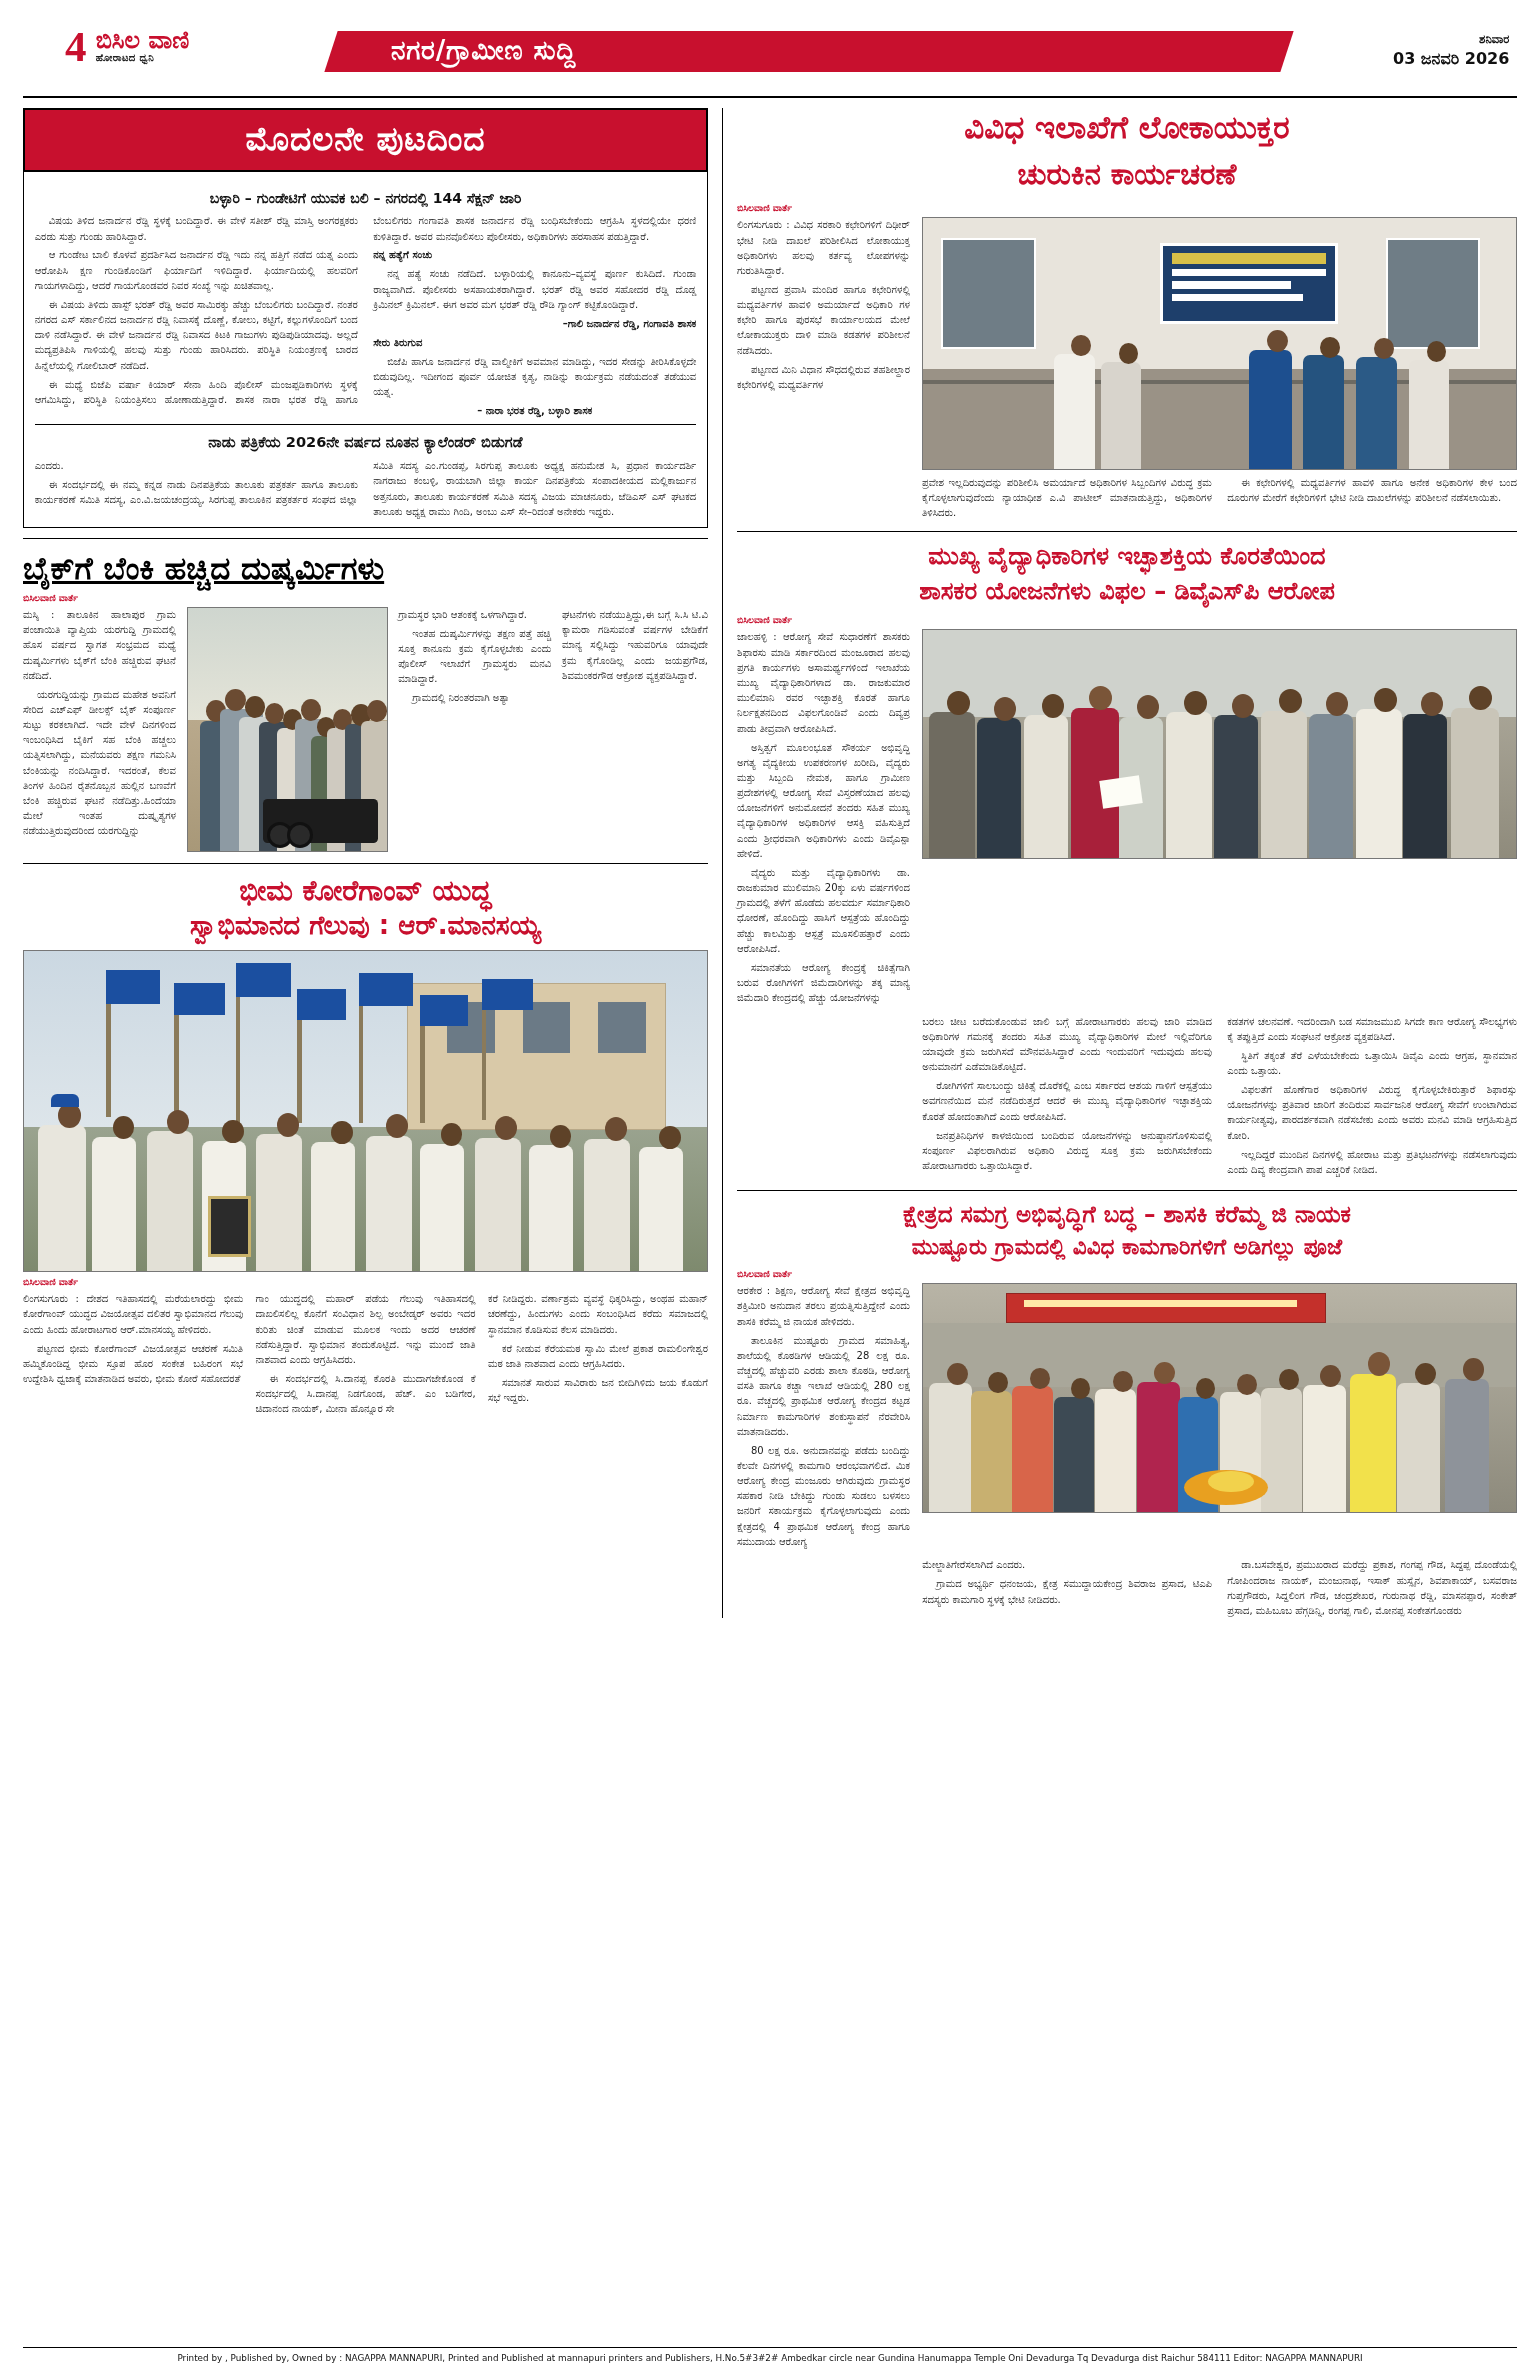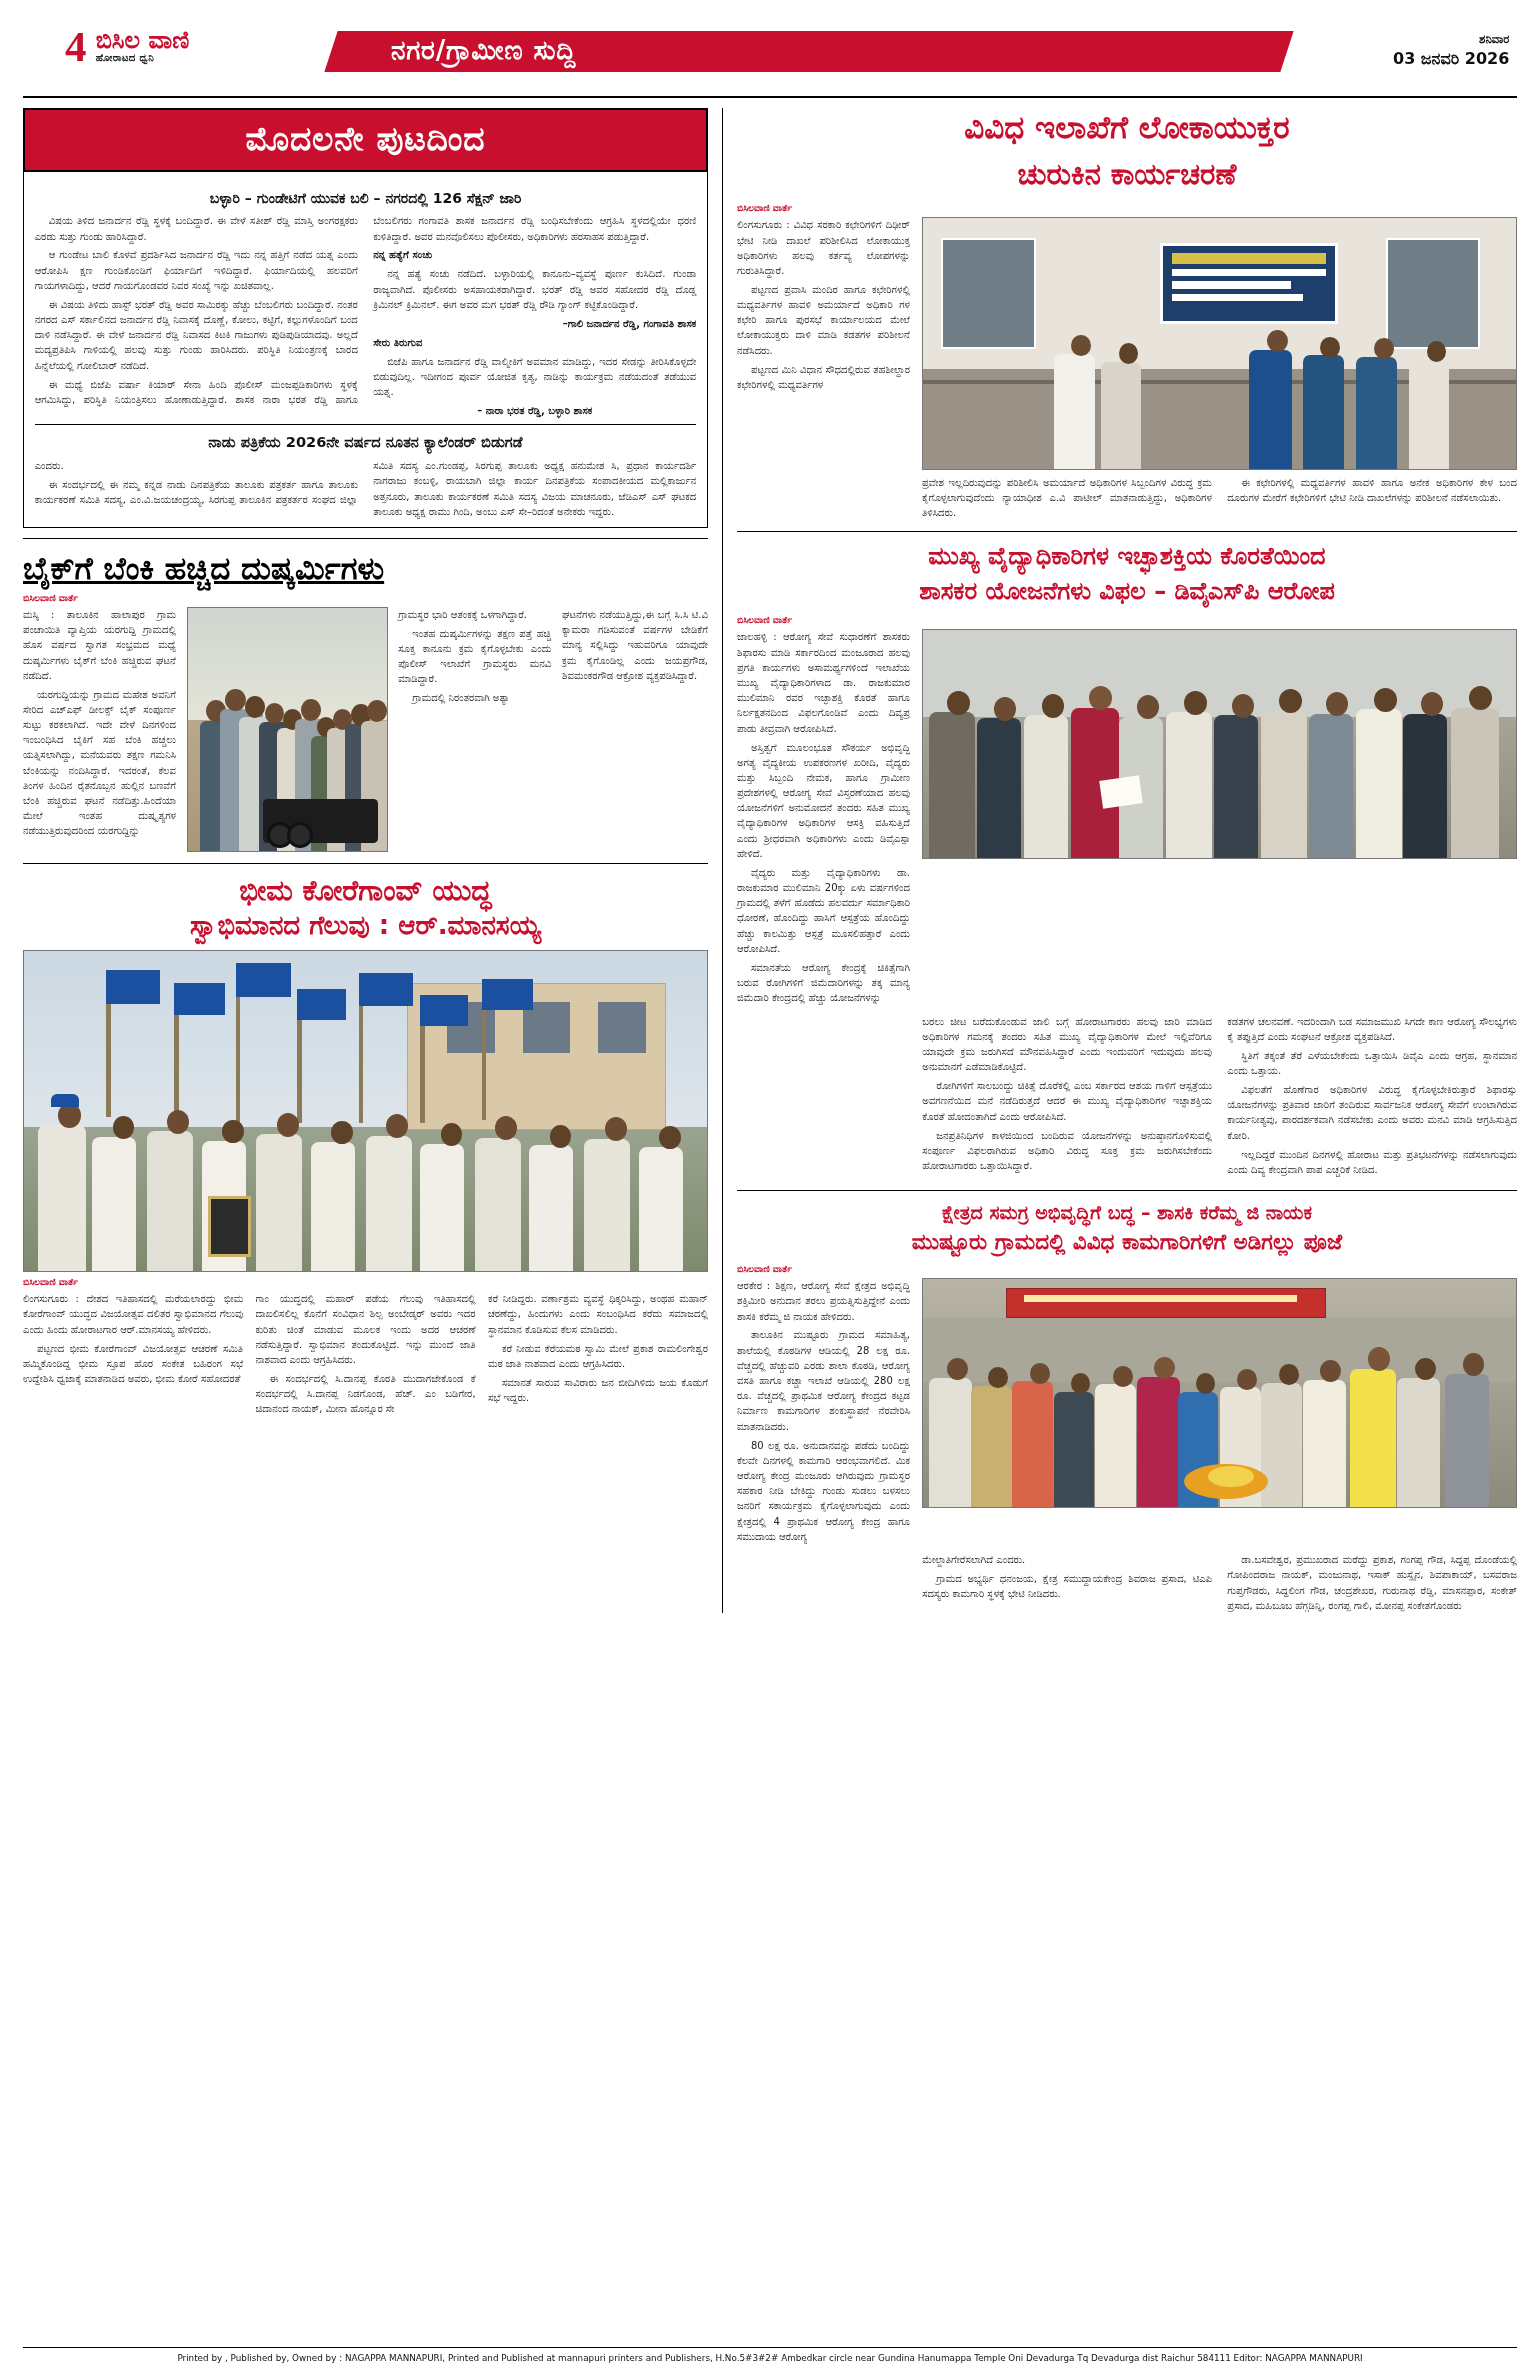--- a/index.html
+++ b/index.html
@@ -207,21 +207,21 @@
 
   <div class="cols">
 
     <div class="col-left">
 
       <div class="red-box">
         <div class="t">ಮೊದಲನೇ ಪುಟದಿಂದ</div>
       </div>
 
       <div class="boxed" style="border-top:none;">
-        <div class="sub-hd">ಬಳ್ಳಾರಿ – ಗುಂಡೇಟಿಗೆ ಯುವಕ ಬಲಿ – ನಗರದಲ್ಲಿ 126 ಸೆಕ್ಷನ್ ಜಾರಿ</div>
+        <div class="sub-hd">ಬಳ್ಳಾರಿ – ಗುಂಡೇಟಿಗೆ ಯುವಕ ಬಲಿ – ನಗರದಲ್ಲಿ 144 ಸೆಕ್ಷನ್ ಜಾರಿ</div>
         <div class="body-txt two-col-txt">
           <p>ವಿಷಯ ತಿಳಿದ ಜನಾರ್ದನ ರೆಡ್ಡಿ ಸ್ಥಳಕ್ಕೆ ಬಂದಿದ್ದಾರೆ. ಈ ವೇಳೆ ಸತೀಶ್ ರೆಡ್ಡಿ ಮಾಸ್ತಿ ಅಂಗರಕ್ಷಕರು ಎರಡು ಸುತ್ತು ಗುಂಡು ಹಾರಿಸಿದ್ದಾರೆ.</p>
           <p>ಆ ಗುಂಡೇಟ ಬಾಲಿ ಕೊಳವೆ ಪ್ರದರ್ಶಿಸಿದ ಜನಾರ್ದನ ರೆಡ್ಡಿ ಇದು ನನ್ನ ಹತ್ತಿಗೆ ನಡೆದ ಯತ್ನ ಎಂದು ಆರೋಪಿಸಿ ಕ್ಷಣ ಗುಂಡಿಕೊಂಡಿಗೆ ಫಿರ್ಯಾದಿಗೆ ಇಳಿದಿದ್ದಾರೆ. ಫಿರ್ಯಾದಿಯಲ್ಲಿ ಹಲವರಿಗೆ ಗಾಯಗಳಾದಿದ್ದು, ಆದರೆ ಗಾಯಗೊಂಡವರ ನಿವರ ಸಂಖ್ಯೆ ಇನ್ನು ಖಚಿತವಾಲ್ಲ.</p>
           <p>ಈ ವಿಷಯ ತಿಳಿದು ಹಾಸ್ಟ್ ಭರತ್ ರೆಡ್ಡಿ ಅವರ ಸಾಮಿರಕ್ಕು ಹೆಚ್ಚು ಬೆಂಬಲಿಗರು ಬಂದಿದ್ದಾರೆ. ನಂತರ ನಗರದ ಎಸ್ ಸರ್ಕಾಲಿನದ ಜನಾರ್ದನ ರೆಡ್ಡಿ ನಿವಾಸಕ್ಕೆ ದೊಣ್ಣೆ, ಕೋಲು, ಕಟ್ಟಿಗೆ, ಕಲ್ಲುಗಳೊಂದಿಗೆ ಬಂದ ದಾಳಿ ನಡೆಸಿದ್ದಾರೆ. ಈ ವೇಳೆ ಜನಾರ್ದನ ರೆಡ್ಡಿ ನಿವಾಸದ ಕಿಟಕಿ ಗಾಜುಗಳು ಪುಡಿಪುಡಿಯಾದವು. ಅಲ್ಲದೆ ಮದ್ಯಪ್ರತಿಪಿಸಿ ಗಾಳಿಯಲ್ಲಿ ಹಲವು ಸುತ್ತು ಗುಂಡು ಹಾರಿಸಿದರು. ಪರಿಸ್ಥಿತಿ ನಿಯಂತ್ರಣಕ್ಕೆ ಬಾರದ ಹಿನ್ನೆಲೆಯಲ್ಲಿ ಗೋಲಿಬಾರ್ ನಡೆದಿದೆ.</p>
           <p>ಈ ಮಧ್ಯೆ ಬಿಜೆಪಿ ವರ್ಷಾ ಕಿಯಾರ್ ಸೇನಾ ಹಿಂದಿ ಪೊಲೀಸ್ ಮಂಜಪ್ಪಡಿಕಾರಿಗಳು ಸ್ಥಳಕ್ಕೆ ಆಗಮಿಸಿದ್ದು, ಪರಿಸ್ಥಿತಿ ನಿಯಂತ್ರಿಸಲು ಹೋಣಾಡುತ್ತಿದ್ದಾರೆ. ಶಾಸಕ ನಾರಾ ಭರತ ರೆಡ್ಡಿ ಹಾಗೂ ಬೆಂಬಲಿಗರು ಗಂಗಾವತಿ ಶಾಸಕ ಜನಾರ್ದನ ರೆಡ್ಡಿ ಬಂಧಿಸಬೇಕೆಂದು ಆಗ್ರಹಿಸಿ ಸ್ಥಳದಲ್ಲಿಯೇ ಧರಣಿ ಕುಳಿತಿದ್ದಾರೆ. ಅವರ ಮನವೊಲಿಸಲು ಪೊಲೀಸರು, ಅಧಿಕಾರಿಗಳು ಹರಸಾಹಸ ಪಡುತ್ತಿದ್ದಾರೆ.</p>
           <p class="noind" style="font-weight:bold;">ನನ್ನ ಹತ್ಯೆಗೆ ಸಂಚು</p>
           <p>ನನ್ನ ಹತ್ಯೆ ಸಂಚು ನಡೆದಿದೆ. ಬಳ್ಳಾರಿಯಲ್ಲಿ ಕಾನೂನು–ವ್ಯವಸ್ಥೆ ಪೂರ್ಣ ಕುಸಿದಿದೆ. ಗುಂಡಾ ರಾಜ್ಯವಾಗಿದೆ. ಪೊಲೀಸರು ಅಸಹಾಯಕರಾಗಿದ್ದಾರೆ. ಭರತ್ ರೆಡ್ಡಿ ಅವರ ಸಹೋದರ ರೆಡ್ಡಿ ದೊಡ್ಡ ಕ್ರಿಮಿನಲ್ ಕ್ರಿಮಿನಲ್. ಈಗ ಅವರ ಮಗ ಭರತ್ ರೆಡ್ಡಿ ರೌಡಿ ಗ್ಯಾಂಗ್ ಕಟ್ಟಿಕೊಂಡಿದ್ದಾರೆ.</p>
           <p class="noind" style="text-align:right;font-weight:bold;">–ಗಾಲಿ ಜನಾರ್ದನ ರೆಡ್ಡಿ, ಗಂಗಾವತಿ ಶಾಸಕ</p>
           <p class="noind" style="font-weight:bold;">ಸೇರು ತಿರುಗುವ</p>
           <p>ಬಿಜೆಪಿ ಹಾಗೂ ಜನಾರ್ದನ ರೆಡ್ಡಿ ವಾಲ್ಮೀಕಿಗೆ ಅವಮಾನ ಮಾಡಿದ್ದು, ಇದರ ಸೇಡನ್ನು ತೀರಿಸಿಕೊಳ್ಳದೇ ಬಿಡುವುದಿಲ್ಲ. ಇದೀಗಂದ ಪೂರ್ವ ಯೋಜಿತ ಕೃತ್ಯ, ನಾಡಿನ್ನು ಕಾರ್ಯಕ್ರಮ ನಡೆಯದಂತೆ ತಡೆಯುವ ಯತ್ನ.</p>
@@ -473,21 +473,21 @@
           <p>ರೋಗಿಗಳಿಗೆ ಸಾಲಬಂದ್ದು ಚಿಕಿತ್ಸೆ ದೊರೆಕಲ್ಲಿ ಎಂಬ ಸರ್ಕಾರದ ಆಶಯ ಗಾಳಿಗೆ ಆಸ್ಪತ್ರೆಯು ಅವಗಣನೆಯಿದ ಮನೆ ನಡೆದಿರುತ್ತದೆ ಆದರೆ ಈ ಮುಖ್ಯ ವೈದ್ಯಾಧಿಕಾರಿಗಳ ಇಚ್ಛಾಶಕ್ತಿಯ ಕೊರತೆ ಹೋದಂತಾಗಿದೆ ಎಂದು ಆರೋಪಿಸಿದೆ.</p>
           <p>ಜನಪ್ರತಿನಿಧಿಗಳ ಕಾಳಜಿಯಿಂದ ಬಂದಿರುವ ಯೋಜನೆಗಳನ್ನು ಅನುಷ್ಠಾನಗೊಳಿಸುವಲ್ಲಿ ಸಂಪೂರ್ಣ ವಿಫಲರಾಗಿರುವ ಅಧಿಕಾರಿ ವಿರುದ್ಧ ಸೂಕ್ತ ಕ್ರಮ ಜರುಗಿಸಬೇಕೆಂದು ಹೋರಾಟಗಾರರು ಒತ್ತಾಯಿಸಿದ್ದಾರೆ.</p>
           <p class="noind">ಕಡತಗಳ ಚಲನವಣೆ. ಇದರಿಂದಾಗಿ ಬಡ ಸಮಾಜಮುಖಿ ಸಿಗದೇ ಕಾಣ ಆರೋಗ್ಯ ಸೌಲಭ್ಯಗಳು ಕೈ ತಪ್ಪುತ್ತಿದೆ ಎಂದು ಸಂಘಟನೆ ಆಕ್ರೋಶ ವ್ಯಕ್ತಪಡಿಸಿದೆ.</p>
           <p>ಸ್ಥಿತಿಗೆ ತಕ್ಕಂತೆ ತೆರೆ ಎಳೆಯಬೇಕೆಂದು ಒತ್ತಾಯಿಸಿ ಡಿವೈಎ ಎಂದು ಆಗ್ರಹ, ಸ್ಥಾನಮಾನ ಎಂದು ಒತ್ತಾಯ.</p>
           <p>ವಿಫಲತೆಗೆ ಹೊಣೆಗಾರ ಅಧಿಕಾರಿಗಳ ವಿರುದ್ಧ ಕೈಗೊಳ್ಳಬೇಕಿರುತ್ತಾರೆ ಶಿಫಾರಸ್ಸು ಯೋಜನೆಗಳನ್ನು ಪ್ರತಿವಾರ ಜಾರಿಗೆ ತಂದಿರುವ ಸಾರ್ವಜನಿಕ ಆರೋಗ್ಯ ಸೇವೆಗೆ ಉಂಟಾಗಿರುವ ಕಾರ್ಯನೀತ್ಯವು, ಪಾರದರ್ಶಕವಾಗಿ ನಡೆಸಬೇಕು ಎಂದು ಅವರು ಮನವಿ ಮಾಡಿ ಆಗ್ರಹಿಸುತ್ತಿದ ಕೋರಿ.</p>
           <p>ಇಲ್ಲದಿದ್ದರೆ ಮುಂದಿನ ದಿನಗಳಲ್ಲಿ ಹೋರಾಟ ಮತ್ತು ಪ್ರತಿಭಟನೆಗಳನ್ನು ನಡೆಸಲಾಗುವುದು ಎಂದು ದಿವ್ಯ ಕೇಂದ್ರವಾಗಿ ಪಾಪ ಎಚ್ಚರಿಕೆ ನೀಡಿದ.</p>
         </div>
       </div>
 
       <div class="divider"></div>
-      <div class="hl-red" style="font-size:19px;">ಕ್ಷೇತ್ರದ ಸಮಗ್ರ ಅಭಿವೃದ್ಧಿಗೆ ಬದ್ಧ – ಶಾಸಕಿ ಕರೆಮ್ಮ ಜಿ ನಾಯಕ</div>
+      <div class="hl-red" style="font-size:23px;">ಕ್ಷೇತ್ರದ ಸಮಗ್ರ ಅಭಿವೃದ್ಧಿಗೆ ಬದ್ಧ – ಶಾಸಕಿ ಕರೆಮ್ಮ ಜಿ ನಾಯಕ</div>
       <div class="hl-red" style="font-size:21.5px;margin-top:3.8px;">ಮುಷ್ಟೂರು ಗ್ರಾಮದಲ್ಲಿ ವಿವಿಧ ಕಾಮಗಾರಿಗಳಿಗೆ ಅಡಿಗಲ್ಲು ಪೂಜೆ</div>
       <div class="byline" style="margin-top:7.7px;">ಬಿಸಿಲವಾಣಿ ವಾರ್ತೆ</div>
 
       <div class="flexrow" style="gap:12.3px;">
         <div style="width:173px;" class="body-txt">
           <p class="noind">ಆರಕೇರ : ಶಿಕ್ಷಣ, ಆರೋಗ್ಯ ಸೇವೆ ಕ್ಷೇತ್ರದ ಅಭಿವೃದ್ಧಿ ಶಕ್ತಿಮೀರಿ ಅನುದಾನ ತರಲು ಪ್ರಯತ್ನಿಸುತ್ತಿದ್ದೇನೆ ಎಂದು ಶಾಸಕಿ ಕರೆಮ್ಮ ಜಿ ನಾಯಕ ಹೇಳಿದರು.</p>
           <p>ತಾಲೂಕಿನ ಮುಷ್ಟೂರು ಗ್ರಾಮದ ಸಮಾಹಿತ್ಯ, ಶಾಲೆಯಲ್ಲಿ ಕೊಠಡಿಗಳ ಆಡಿಯಲ್ಲಿ 28 ಲಕ್ಷ ರೂ. ವೆಚ್ಚದಲ್ಲಿ ಹೆಚ್ಚುವರಿ ಎರಡು ಶಾಲಾ ಕೊಠಡಿ, ಆರೋಗ್ಯ ವಸತಿ ಹಾಗೂ ಕಚ್ಚಾ ಇಲಾಖೆ ಆಡಿಯಲ್ಲಿ 280 ಲಕ್ಷ ರೂ. ವೆಚ್ಚದಲ್ಲಿ ಪ್ರಾಥಮಿಕ ಆರೋಗ್ಯ ಕೇಂದ್ರದ ಕಟ್ಟಡ ನಿರ್ಮಾಣ ಕಾಮಗಾರಿಗಳ ಶಂಕುಸ್ಥಾಪನೆ ನೆರವೇರಿಸಿ ಮಾತನಾಡಿದರು.</p>
           <p>80 ಲಕ್ಷ ರೂ. ಅನುದಾನವನ್ನು ಪಡೆದು ಬಂದಿದ್ದು ಕೆಲವೇ ದಿನಗಳಲ್ಲಿ ಕಾಮಗಾರಿ ಆರಂಭವಾಗಲಿದೆ. ಮಿಕ ಆರೋಗ್ಯ ಕೇಂದ್ರ ಮಂಜೂರು ಆಗಿರುವುದು ಗ್ರಾಮಸ್ಥರ ಸಹಕಾರ ನೀಡಿ ಬೇಕಿದ್ದು ಗುಂಡು ಸುಡಲು ಬಳಸಲು ಜನರಿಗೆ ಸಕಾರ್ಯಕ್ರಮ ಕೈಗೊಳ್ಳಲಾಗುವುದು ಎಂದು ಕ್ಷೇತ್ರದಲ್ಲಿ 4 ಪ್ರಾಥಮಿಕ ಆರೋಗ್ಯ ಕೇಂದ್ರ ಹಾಗೂ ಸಮುದಾಯ ಆರೋಗ್ಯ</p>
         </div>
         <div style="flex:1;">

